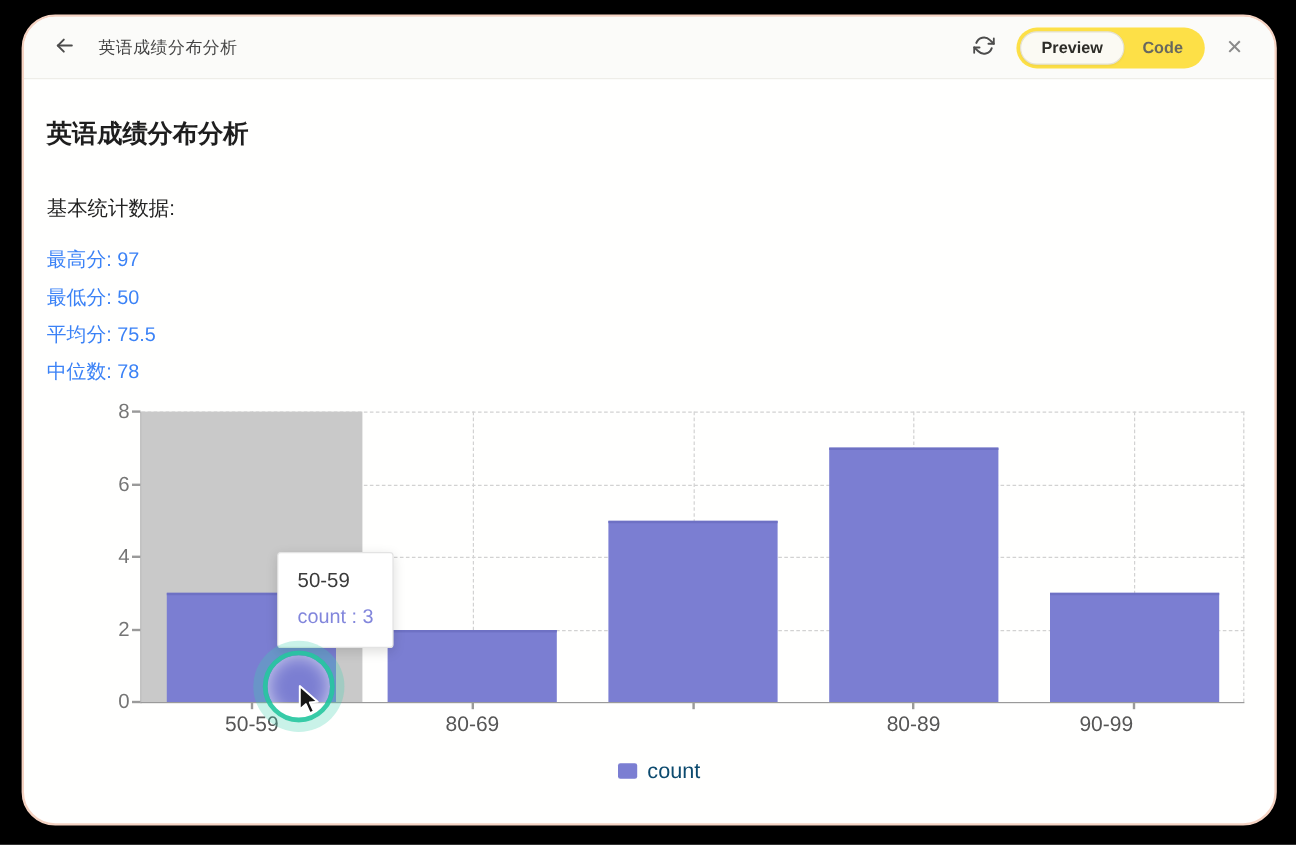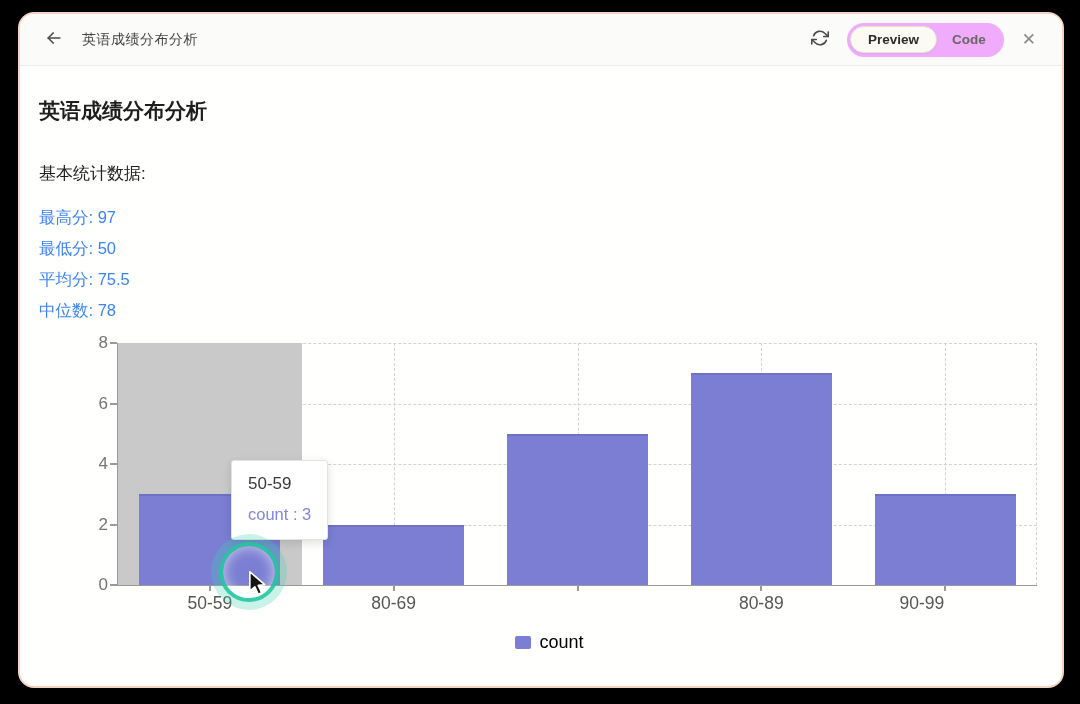--- a/index.html
+++ b/index.html
@@ -1,38 +1,38 @@
 <!DOCTYPE html>
 <html><head>
 <meta charset="utf-8">
 <style>
   * { box-sizing: border-box; margin: 0; padding: 0; }
   html, body { width: 1080px; height: 704px; overflow: hidden; }
   body { background: #000; font-family: "Liberation Sans", sans-serif; }
 
   .window {
     position: absolute; left: 18px; top: 12px; width: 1046px; height: 676px;
-    background: #fffffe; border: 2px solid #f5d3c3; border-radius: 16px;
+    background: #fffffe; border: 2px solid #f5d3c3; border-radius: 28px;
     overflow: hidden;
   }
 
   
   .header {
     position: relative; display: flex; align-items: center;
     height: 52px; padding: 0 24px 0 22px; gap: 16px;
     background: #fbfbf9; border-bottom: 1px solid #eeede8;
   }
   .icon-btn {
     background: none; border: none; cursor: pointer; display: flex;
     align-items: center; justify-content: center; padding: 2px;
   }
   .htitle { font-size: 14px; color: #454545; letter-spacing: .5px; }
   .hspacer { flex: 1; }
   .toggle {
-    display: flex; align-items: center; background: #f0abfc;
+    display: flex; background: #fde047;
     border-radius: 18px; padding: 3px; height: 34px;
   }
   .toggle .opt {
     border: none; background: transparent; cursor: pointer;
     font-family: "Liberation Sans", sans-serif;
     font-size: 13.5px; font-weight: 700; color: #68685e;
     padding: 6px 15px; border-radius: 15px; line-height: 1;
   }
   .toggle .opt.active {
     background: #fbfaf3; color: #2d2d28; border: 1px solid #e4e1d2;
@@ -77,21 +77,21 @@
     z-index: 6;
   }
   .pointer-svg { position: absolute; left: 22px; top: 24px; }
 
   .legend {
     position: absolute; top: calc(100% + 47px); left: 0; width: 100%;
     display: flex; align-items: center; justify-content: center; gap: 8px;
     transform: translateX(-28px);
   }
   .legend-swatch { width: 16px; height: 13px; border-radius: 2px; display: inline-block; }
-  .legend-label { font-size: 18px; color: #000000; }
+  .legend-label { font-size: 18px; color: #0c4a6e; }
 </style>
 </head>
 <body>
 
 <div class="window">
 
   <div class="header">
     <button class="icon-btn">
       <span>
         <svg width="20" height="20" viewBox="0 0 24 24" fill="none" stroke="#4c4c4c" stroke-width="2" stroke-linecap="round" stroke-linejoin="round">

